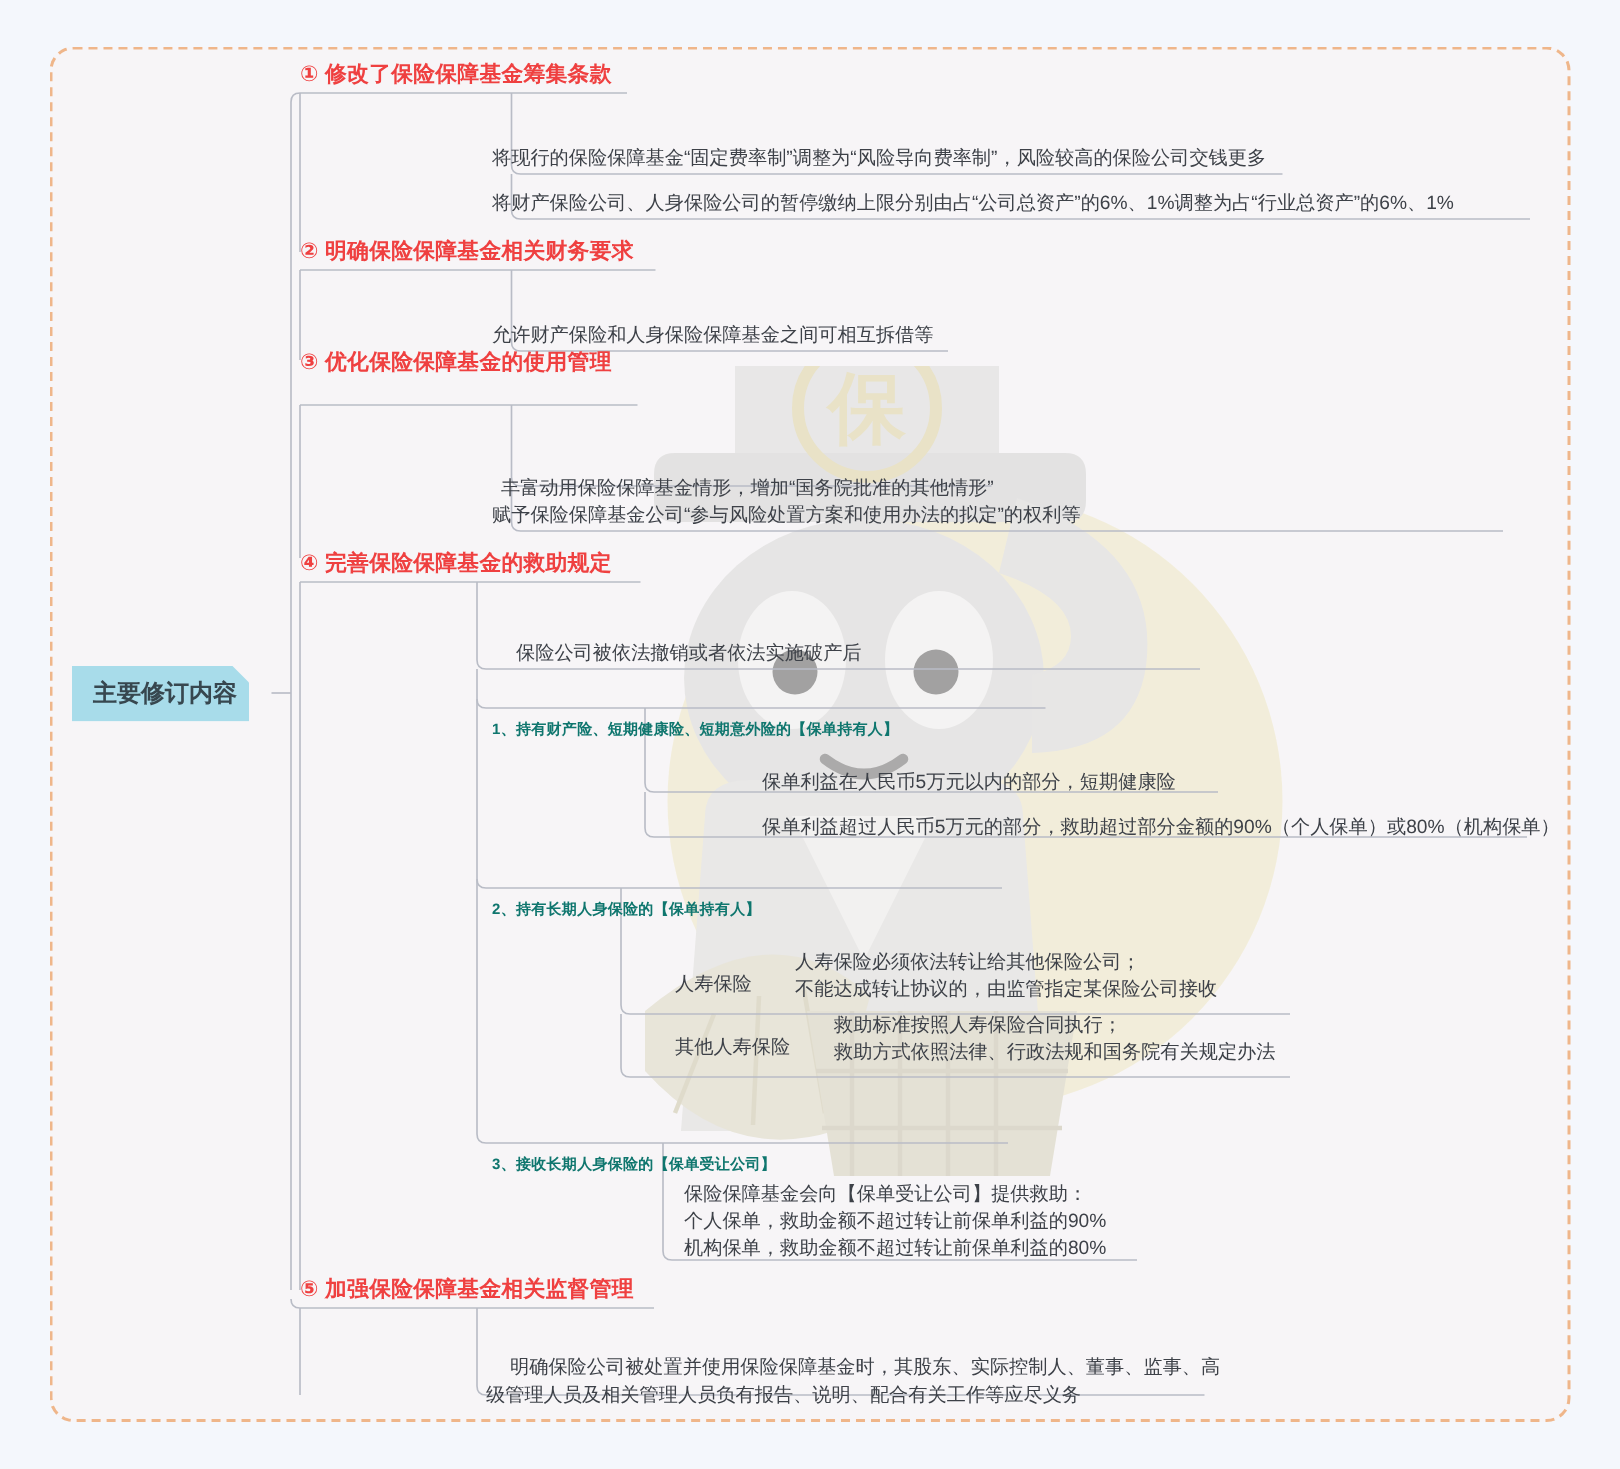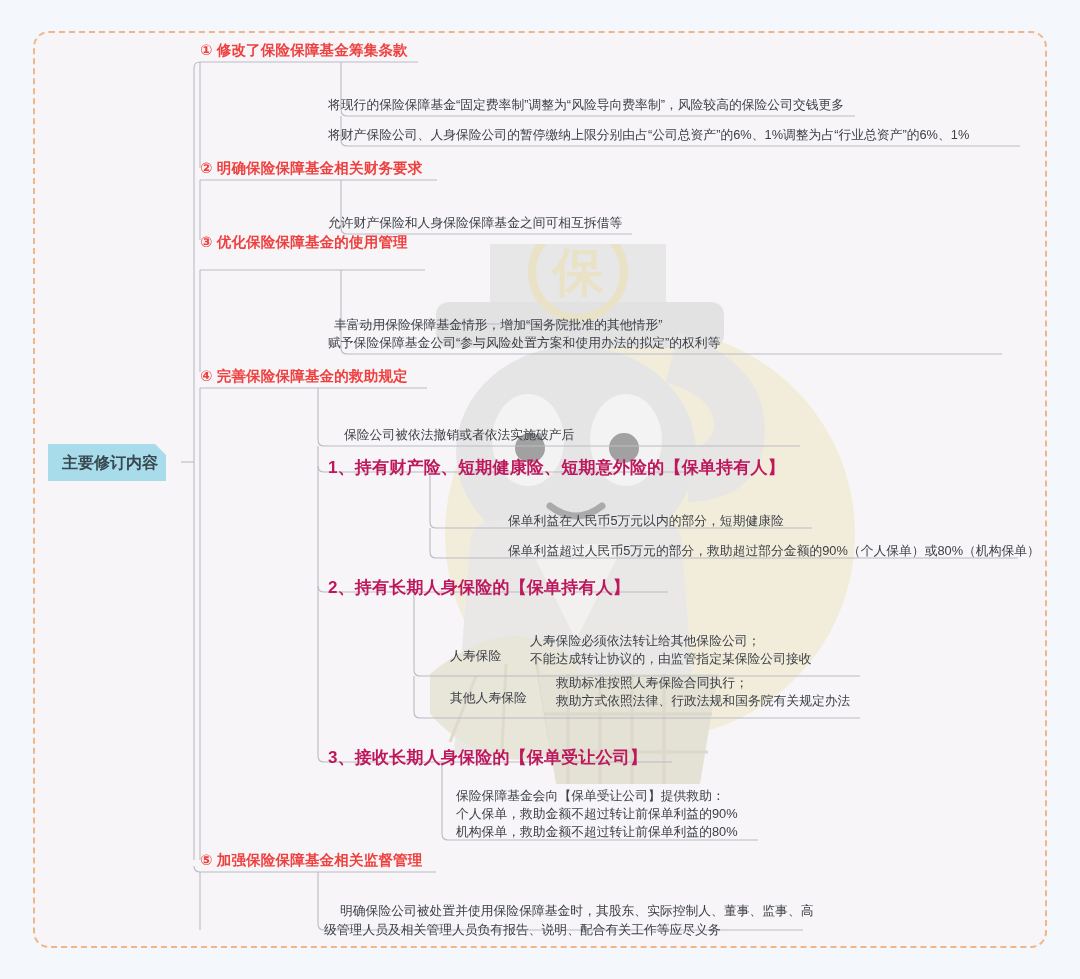--- a/index.html
+++ b/index.html
@@ -44,22 +44,23 @@
     font-size:16px;font-weight:bold;color:#37474f;
     clip-path:polygon(0 0, calc(100% - 11px) 0, 100% 11px, 100% 100%, 0 100%);
   }
   
   .sec{
     font-size:14.5px;font-weight:bold;color:#ef4040;
     letter-spacing:.2px;
   }
   
   .teal{
-    font-size:17px;font-weight:bold;color:#be185d;
+    font-size:10px;font-weight:bold;color:#0f766e;
     letter-spacing:.2px;
+    margin-top:24px;
   }
   
   .leaf{
     font-size:12.8px;color:#3d4148;
   }
   .lbl{font-size:12.8px;color:#3d4148;}
   
   #wires{position:absolute;left:0;top:0;width:1080px;height:979px;overflow:visible;}
 </style>
 </head>

